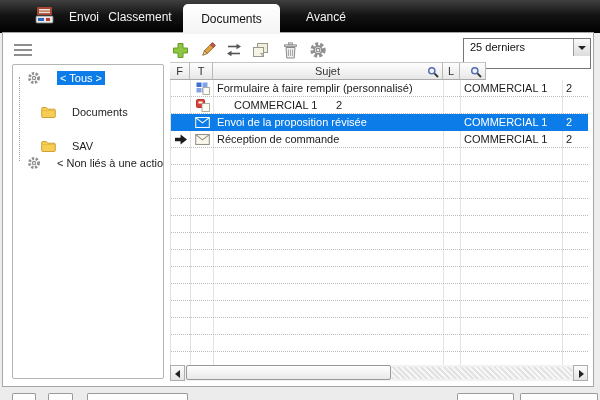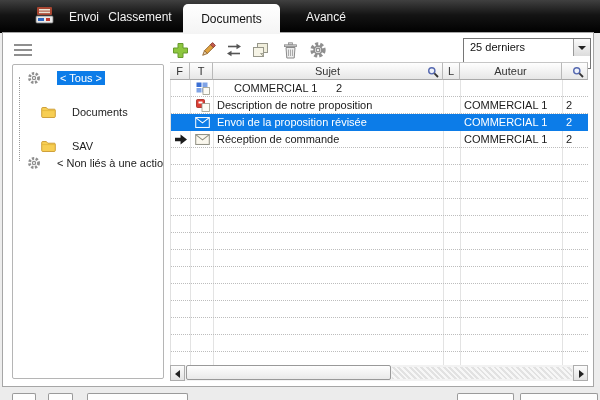--- a/index.html
+++ b/index.html
@@ -206,21 +206,20 @@
       <div class="th cS">
         <span>Sujet</span>
         <span class="mag">
           <svg width="12" height="12" viewBox="0 0 12 12">
               <circle cx="4.8" cy="4.8" r="3.1" fill="#eef2fa" stroke="#5568b0" stroke-width="1.4"></circle>
               <line x1="7.4" y1="7.4" x2="11" y2="11" stroke="#333" stroke-width="1.8"></line>
             </svg>
         </span>
       </div>
       <div class="th cL">L</div>
-      <div class="th cA">Auteur</div>
       <div class="th cD">
         <span class="mag">
           <svg width="12" height="12" viewBox="0 0 12 12">
               <circle cx="4.8" cy="4.8" r="3.1" fill="#eef2fa" stroke="#5568b0" stroke-width="1.4"></circle>
               <line x1="7.4" y1="7.4" x2="11" y2="11" stroke="#333" stroke-width="1.8"></line>
             </svg>
         </span>
       </div>
     </div>
 
@@ -237,35 +236,35 @@
         <span class="td cF"></span>
         <span class="td cT">
           <svg width="14" height="13" viewBox="0 0 14 13">
             <rect x="0.5" y="0.5" width="5" height="4.5" fill="#3b6fd4"></rect>
               <rect x="6.5" y="0.5" width="5" height="4.5" fill="#7fa3e6"></rect>
             <rect x="0.5" y="6" width="5" height="4.5" fill="#7fa3e6"></rect>
               <rect x="6.5" y="6" width="5" height="4.5" fill="#3b6fd4"></rect>
             <rect x="7" y="5.5" width="6.5" height="7" fill="#fdfcf5" stroke="#99998a" stroke-width="0.8"></rect>
           </svg>
         </span>
+        <span class="td cS">Formulaire à faire remplir (personnalisé)</span>
         <span class="td cL"></span>
         <span class="td cA">COMMERCIAL 1</span>
         <span class="td cD">2</span>
       </div>
 
       <div class="tr">
         <span class="td cF"></span>
         <span class="td cT">
           <svg width="14" height="13" viewBox="0 0 14 13">
             <rect x="0.5" y="0.5" width="8" height="8" rx="1" fill="#dd3d33" stroke="#9e241d" stroke-width="0.8"></rect>
             <rect x="2.5" y="2.5" width="4" height="2" fill="#fff"></rect>
             <rect x="6" y="4.5" width="7.5" height="8" fill="#fdfcf5" stroke="#99998a" stroke-width="0.8"></rect>
           </svg>
         </span>
-        <span class="td cS">Description de notre proposition</span>
         <span class="td cL"></span>
         <span class="td cA">COMMERCIAL 1</span>
         <span class="td cD">2</span>
       </div>
 
       <div class="tr selrow">
         <span class="td cF"></span>
         <span class="td cT">
           <svg width="15" height="11" viewBox="0 0 16 12">
               <rect x="0.6" y="0.6" width="14.8" height="10.8" fill="none" stroke="#fff" stroke-width="1.1"></rect>

